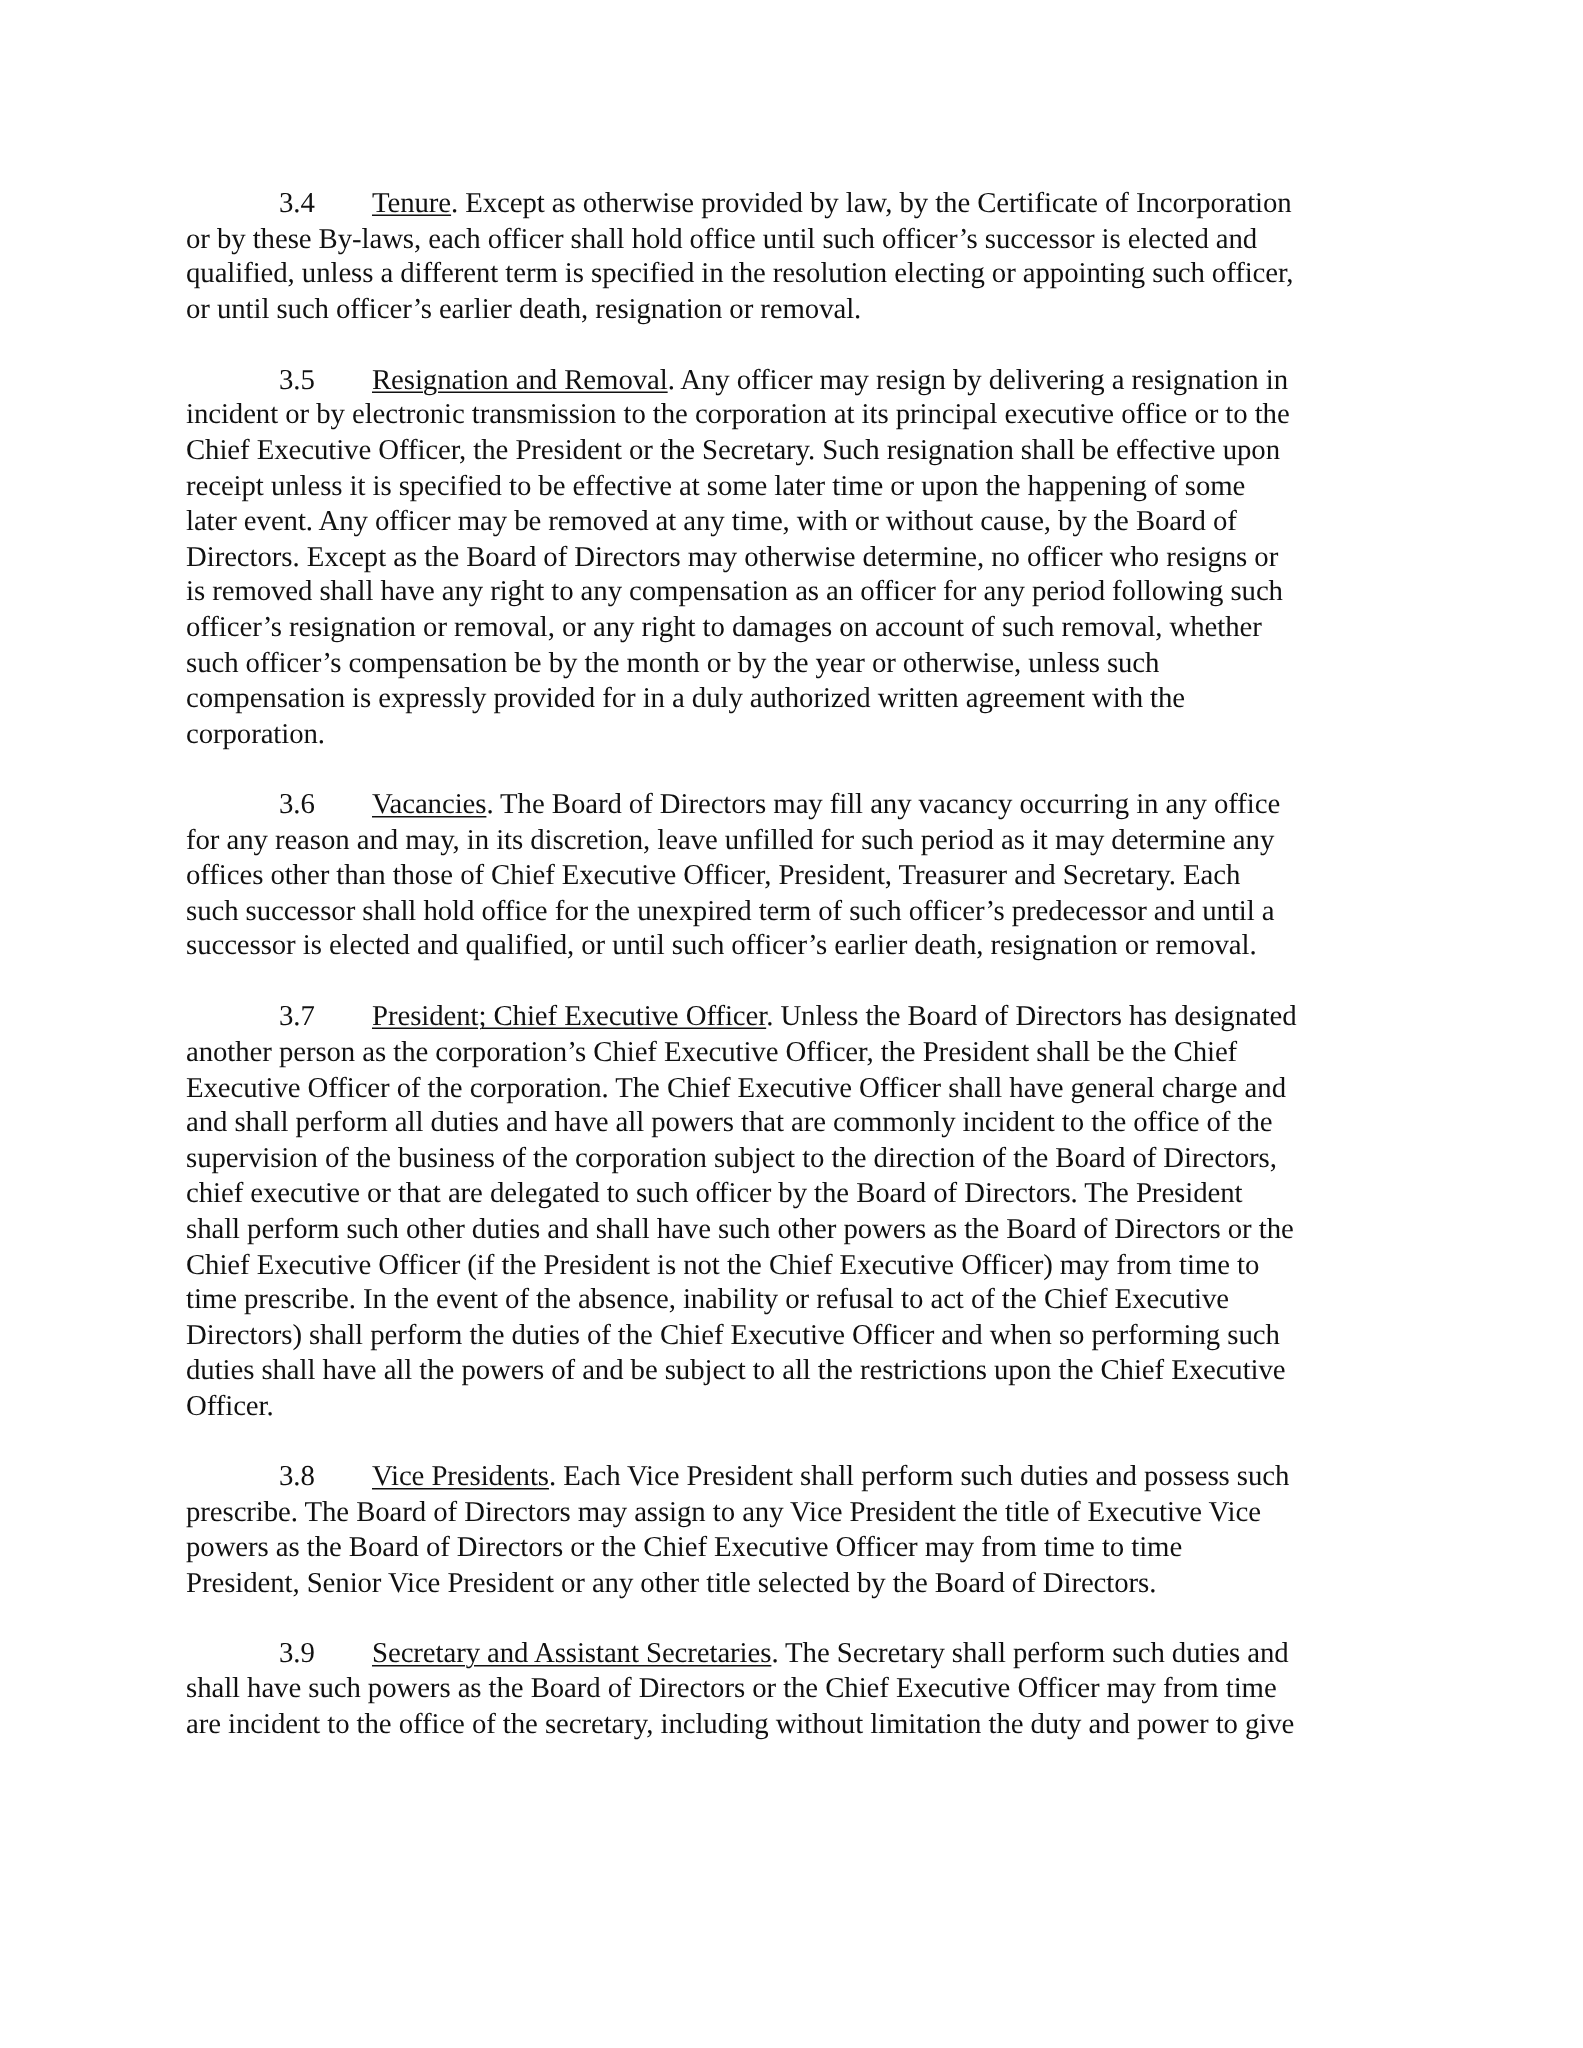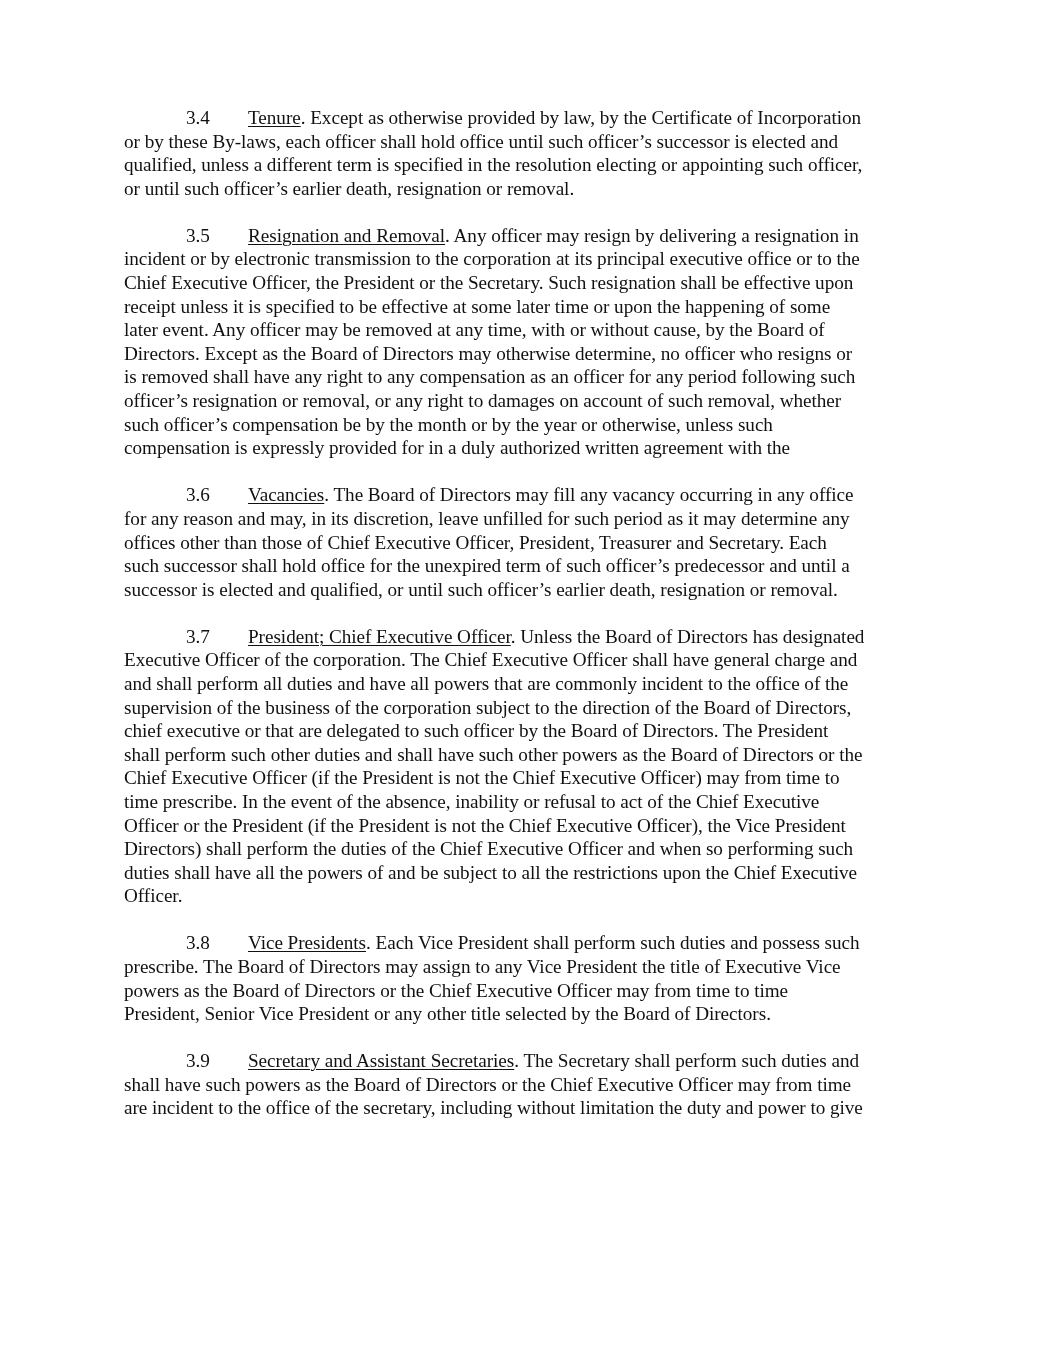--- a/index.html
+++ b/index.html
@@ -11,21 +11,21 @@
     width: 1055px;
     height: 1365px;
     position: relative;
     overflow: hidden;
     font-family: "Liberation Serif", "DejaVu Serif", serif;
     color: #111111;
   }
   .page {
     position: absolute;
     left: 124px;
-    top: 106px;
+    top: 124px;
     width: 820px;
   }
   .section {
     margin: 0 0 23.5px 0;
   }
   .line {
     display: block;
     font-size: 19.2px;
     line-height: 23.6px;
     white-space: nowrap;
@@ -60,40 +60,41 @@
     <span class="line"><span class="num">3.5</span><span class="heading">Resignation and Removal</span><span>.  Any officer may resign by delivering a resignation in</span></span>
     <span class="line">incident or by electronic transmission to the corporation at its principal executive office or to the</span>
     <span class="line">Chief Executive Officer, the President or the Secretary.  Such resignation shall be effective upon</span>
     <span class="line">receipt unless it is specified to be effective at some later time or upon the happening of some</span>
     <span class="line">later event.  Any officer may be removed at any time, with or without cause, by the Board of</span>
     <span class="line">Directors.  Except as the Board of Directors may otherwise determine, no officer who resigns or</span>
     <span class="line">is removed shall have any right to any compensation as an officer for any period following such</span>
     <span class="line">officer’s resignation or removal, or any right to damages on account of such removal, whether</span>
     <span class="line">such officer’s compensation be by the month or by the year or otherwise, unless such</span>
     <span class="line">compensation is expressly provided for in a duly authorized written agreement with the</span>
+    <span class="line">corporation.</span>
   </div>
 
   <div class="section">
     <span class="line"><span class="num">3.6</span><span class="heading">Vacancies</span><span>.  The Board of Directors may fill any vacancy occurring in any office</span></span>
     <span class="line">for any reason and may, in its discretion, leave unfilled for such period as it may determine any</span>
     <span class="line">offices other than those of Chief Executive Officer, President, Treasurer and Secretary.  Each</span>
     <span class="line">such successor shall hold office for the unexpired term of such officer’s predecessor and until a</span>
     <span class="line">successor is elected and qualified, or until such officer’s earlier death, resignation or removal.</span>
   </div>
 
   <div class="section">
     <span class="line"><span class="num">3.7</span><span class="heading">President; Chief Executive Officer</span><span>.  Unless the Board of Directors has designated</span></span>
+    <span class="line">another person as the corporation’s Chief Executive Officer, the President shall be the Chief</span>
     <span class="line">Executive Officer of the corporation.  The Chief Executive Officer shall have general charge and</span>
     <span class="line">and shall perform all duties and have all powers that are commonly incident to the office of the</span>
     <span class="line">supervision of the business of the corporation subject to the direction of the Board of Directors,</span>
     <span class="line">chief executive or that are delegated to such officer by the Board of Directors.  The President</span>
     <span class="line">shall perform such other duties and shall have such other powers as the Board of Directors or the</span>
     <span class="line">Chief Executive Officer (if the President is not the Chief Executive Officer) may from time to</span>
     <span class="line">time prescribe.  In the event of the absence, inability or refusal to act of the Chief Executive</span>
-    <span class="line">Officer or the President (if the President is not the Chief Executive Officer), the Vice President</span>
     <span class="line">Directors) shall perform the duties of the Chief Executive Officer and when so performing such</span>
     <span class="line">duties shall have all the powers of and be subject to all the restrictions upon the Chief Executive</span>
     <span class="line">Officer.</span>
   </div>
 
   <div class="section">
     <span class="line"><span class="num">3.8</span><span class="heading">Vice Presidents</span><span>.  Each Vice President shall perform such duties and possess such</span></span>
     <span class="line">prescribe.  The Board of Directors may assign to any Vice President the title of Executive Vice</span>
     <span class="line">powers as the Board of Directors or the Chief Executive Officer may from time to time</span>
     <span class="line">President, Senior Vice President or any other title selected by the Board of Directors.</span>

